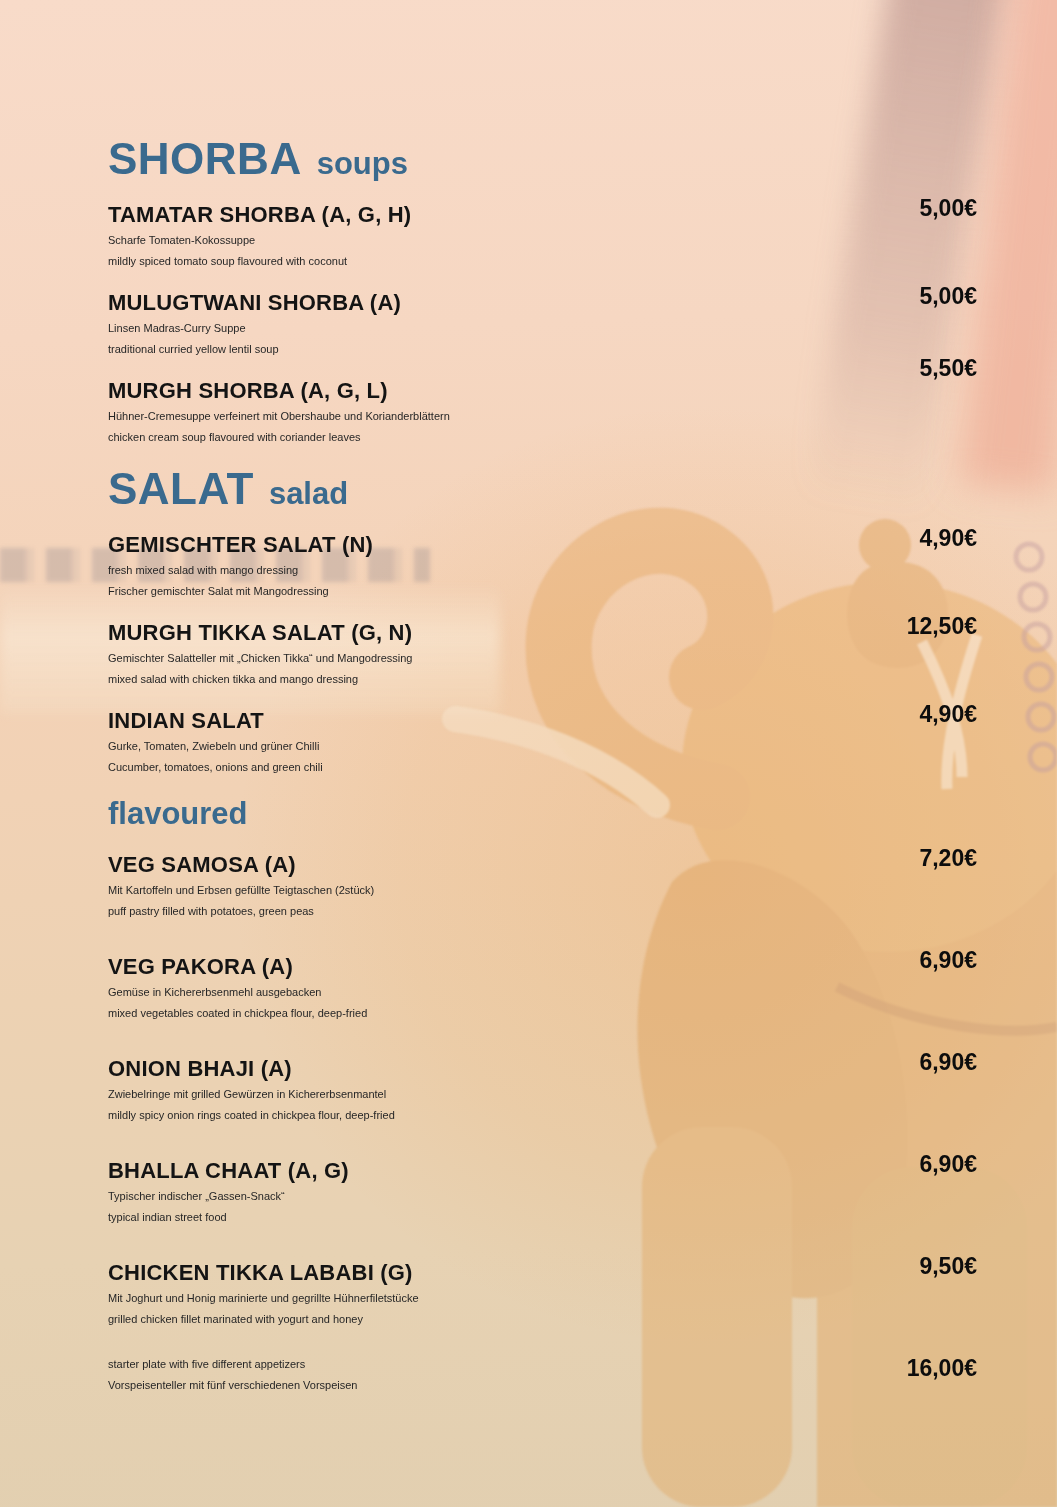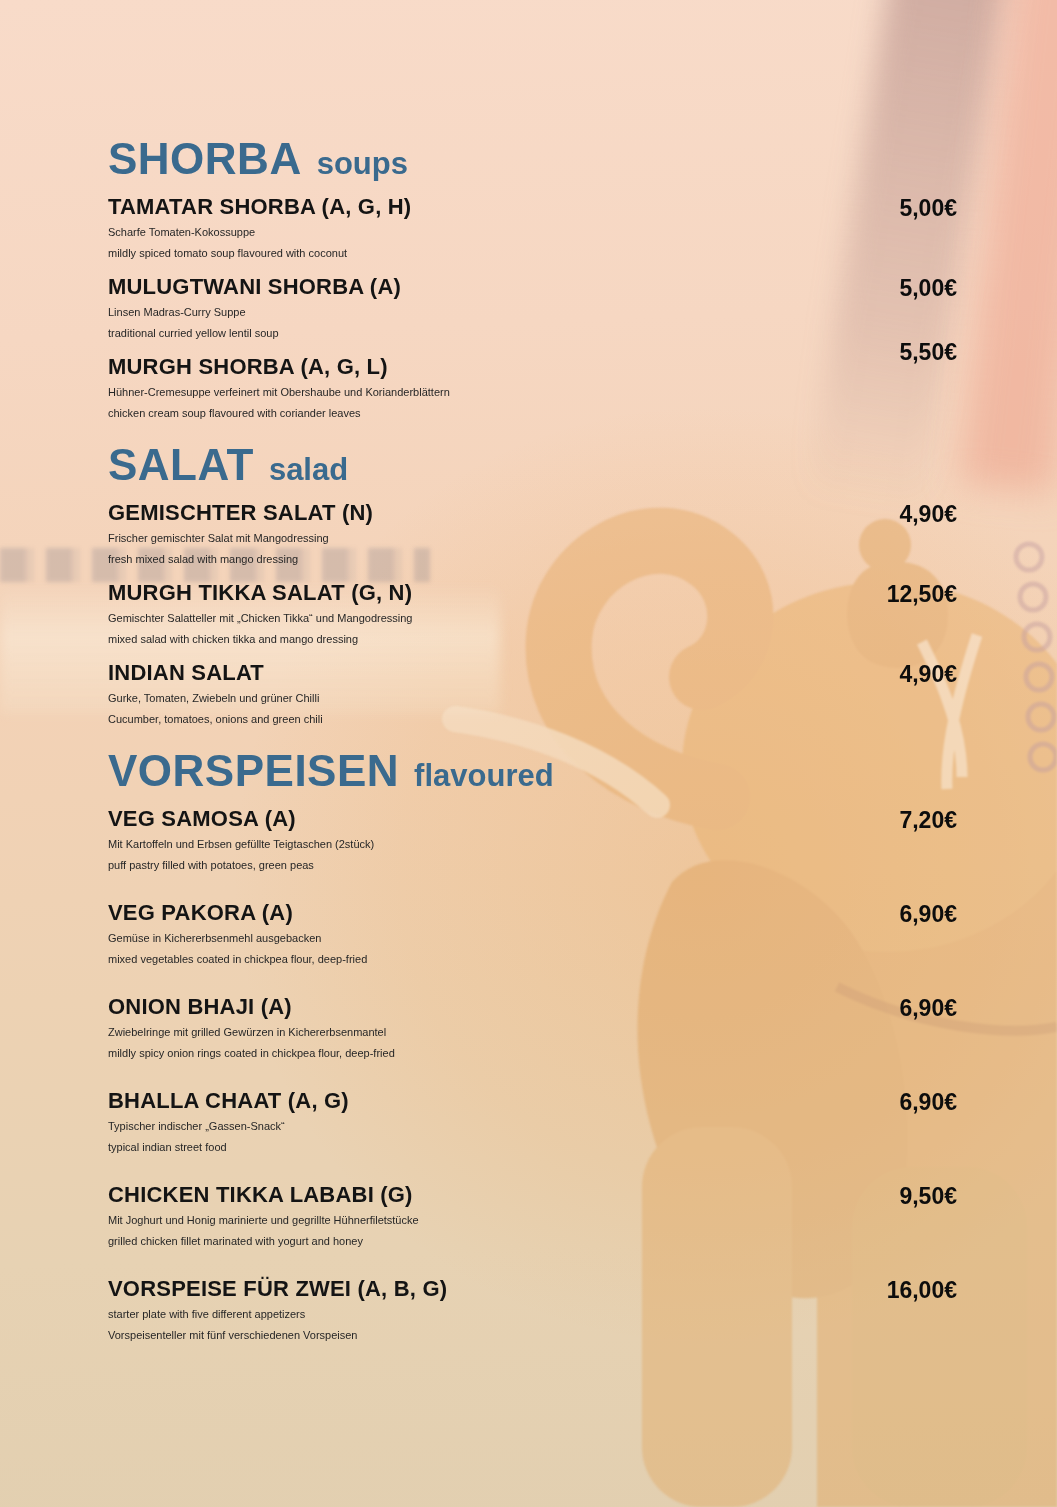--- a/index.html
+++ b/index.html
@@ -21,29 +21,29 @@
   .strip-salmon{position:absolute;right:-25px;top:-50px;width:95px;height:540px;
     background:rgba(236,148,126,0.45);filter:blur(18px);transform:rotate(6deg);}
   .skyline{position:absolute;left:0;top:548px;width:430px;height:34px;
     background:repeating-linear-gradient(90deg,rgba(92,95,118,0.20) 0 26px,rgba(92,95,118,0.08) 26px 34px,rgba(92,95,118,0) 34px 46px);
     filter:blur(2px);}
   .water{position:absolute;left:0;top:584px;width:500px;height:130px;
     background:linear-gradient(to bottom,rgba(252,244,228,0),rgba(252,244,228,0.45) 40%,rgba(248,238,216,0.18));
     filter:blur(6px);}
   .elephant{position:absolute;right:0;bottom:0;width:640px;height:1040px;filter:blur(1px);}
   
-  .content{position:absolute;inset:0;padding:136px 100px 0 108px;box-sizing:border-box;border-radius:9px;}
+  .content{position:absolute;inset:0;padding:136px 80px 0 108px;box-sizing:border-box;border-radius:9px;}
   .sec-head{display:flex;align-items:baseline;gap:15px;margin:18px 0 12px;}
   .menu-section:first-of-type .sec-head{margin-top:0;}
   .sec-title{font-size:44px;line-height:46px;font-weight:700;color:#3a6a8e;letter-spacing:0.5px;}
   .sec-sub{font-size:31px;font-weight:700;color:#3a6a8e;}
   .item{display:flex;margin-bottom:10px;}
   .s2 .item{margin-bottom:24px;}
   .item-main{flex:1;min-width:0;}
-  .item-name{font-size:22px;line-height:26px;font-weight:700;color:#141414;margin-bottom:2px;letter-spacing:0.2px;}
+  .item-name{font-size:22px;line-height:26px;font-weight:700;color:#141414;margin-bottom:2px;letter-spacing:0.2px;margin-top:8px;}
   .item-desc{font-size:11px;line-height:21px;color:#262626;}
   .item-price{min-width:130px;text-align:right;font-size:23px;line-height:26px;font-weight:700;color:#0d0d0d;padding-top:1px;}
   .raise-price .item-price{transform:translateY(-16px);}
 </style>
 </head>
 <body>
 
 <div class="page">
 
   <div class="bg">
@@ -111,22 +111,22 @@
     </section>
 
     <section class="menu-section s1">
       <h1 class="sec-head">
         <span class="sec-title">SALAT</span>
         <span class="sec-sub">salad</span>
       </h1>
       <div class="item">
         <div class="item-main">
           <div class="item-name">GEMISCHTER SALAT (N)</div>
+          <div class="item-desc">fresh mixed salad with mango dressing</div>
           <div class="item-desc">Frischer gemischter Salat mit Mangodressing</div>
-          <div class="item-desc">fresh mixed salad with mango dressing</div>
         </div>
         <div class="item-price">4,90€</div>
       </div>
       <div class="item">
         <div class="item-main">
           <div class="item-name">MURGH TIKKA SALAT (G, N)</div>
           <div class="item-desc">Gemischter Salatteller mit „Chicken Tikka“ und Mangodressing</div>
           <div class="item-desc">mixed salad with chicken tikka and mango dressing</div>
         </div>
         <div class="item-price">12,50€</div>
@@ -136,21 +136,20 @@
           <div class="item-name">INDIAN SALAT</div>
           <div class="item-desc">Gurke, Tomaten, Zwiebeln und grüner Chilli</div>
           <div class="item-desc">Cucumber, tomatoes, onions and green chili</div>
         </div>
         <div class="item-price">4,90€</div>
       </div>
     </section>
 
     <section class="menu-section s2">
       <h1 class="sec-head">
-        <span class="sec-title">VORSPEISEN</span>
         <span class="sec-sub">flavoured</span>
       </h1>
       <div class="item">
         <div class="item-main">
           <div class="item-name">VEG SAMOSA (A)</div>
           <div class="item-desc">Mit Kartoffeln und Erbsen gefüllte Teigtaschen (2stück)</div>
           <div class="item-desc">puff pastry filled with potatoes, green peas</div>
         </div>
         <div class="item-price">7,20€</div>
       </div>
@@ -181,21 +180,20 @@
       <div class="item">
         <div class="item-main">
           <div class="item-name">CHICKEN TIKKA LABABI (G)</div>
           <div class="item-desc">Mit Joghurt und Honig marinierte und gegrillte Hühnerfiletstücke</div>
           <div class="item-desc">grilled chicken fillet marinated with yogurt and honey</div>
         </div>
         <div class="item-price">9,50€</div>
       </div>
       <div class="item">
         <div class="item-main">
-          <div class="item-name">VORSPEISE FÜR ZWEI (A, B, G)</div>
           <div class="item-desc">starter plate with five different appetizers</div>
           <div class="item-desc">Vorspeisenteller mit fünf verschiedenen Vorspeisen</div>
         </div>
         <div class="item-price">16,00€</div>
       </div>
     </section>
 
   </div>
 </div>
 

